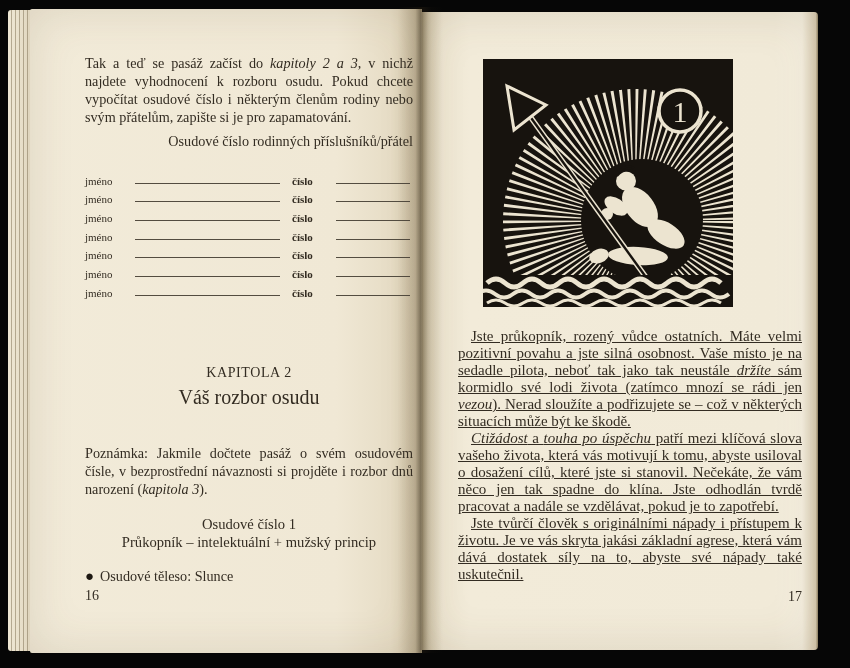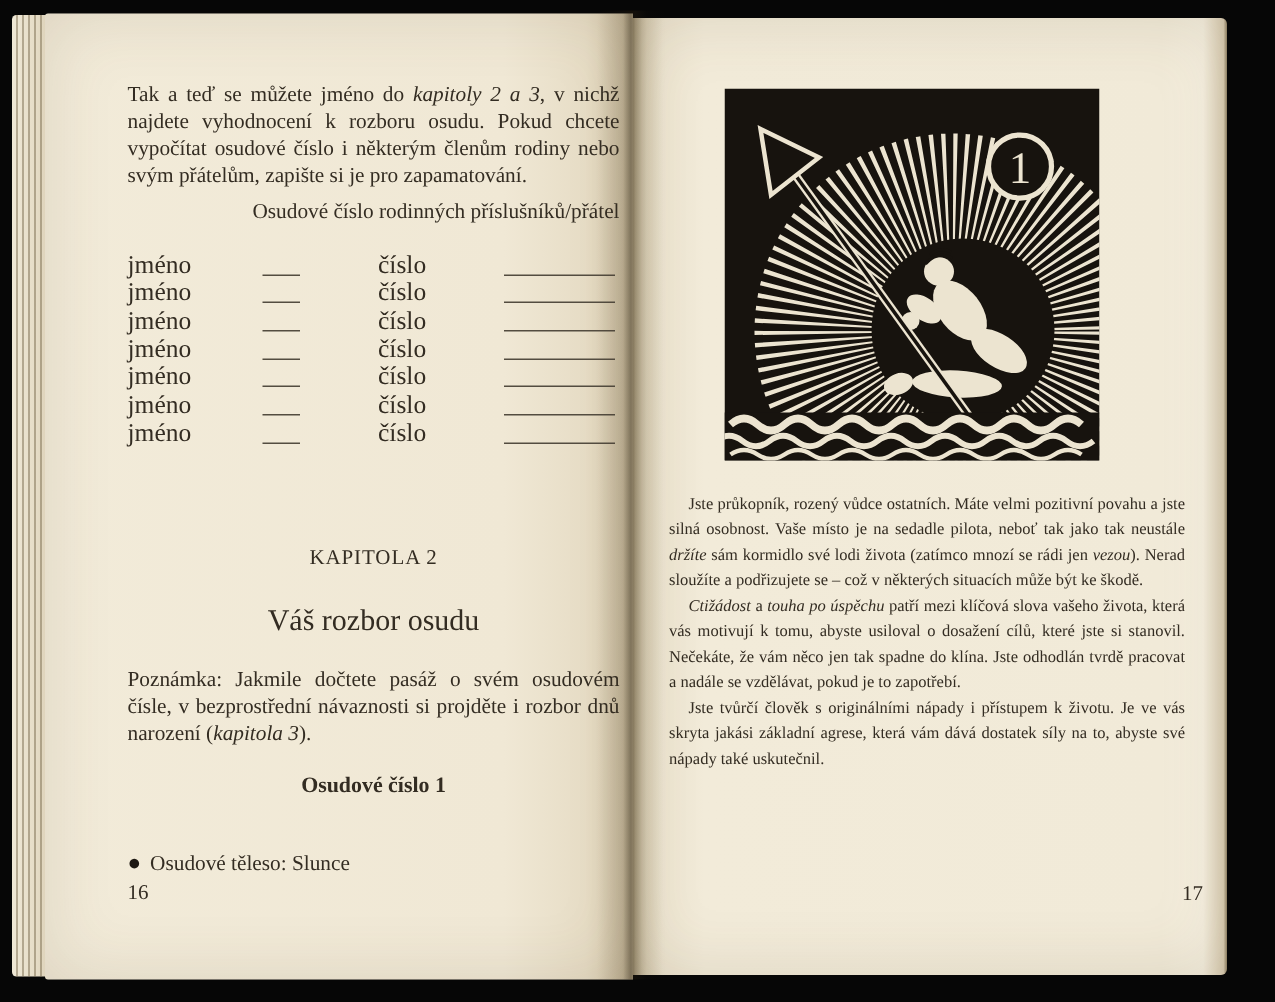--- a/index.html
+++ b/index.html
@@ -26,51 +26,51 @@
 
   .blk{position:absolute;}
   .justify{text-align:justify;}
   .it{font-style:italic;}
   .center{text-align:center;}
 
   
   .lp-intro{left:55px;top:45px;width:328px;font-size:14.2px;line-height:18px;}
   .lp-form-title{left:55px;top:124px;width:328px;font-size:14.2px;text-align:right;}
   .lp-form{left:55px;top:159px;width:325px;}
-  .form-row{display:flex;align-items:flex-end;height:18.7px;font-size:17px;gap:40px;}
+  .form-row{display:flex;align-items:flex-end;height:18.7px;font-size:11px;}
   .fr-label{width:50px;}
-  .fr-label.lbl2{width:44px;}
+  .fr-label.lbl2{width:44px;font-weight:bold;}
   .fr-line{border-bottom:1.2px solid #534c40;transform:translateY(-3px);height:12px;}
   .fr-line.long{flex:1;margin-right:12px;}
   .fr-line.short{width:74px;}
   .lp-kicker{left:55px;top:356px;width:328px;font-size:14px;letter-spacing:.6px;font-family:Liberation Serif, serif;}
-  .lp-chapter{left:55px;top:377px;width:328px;font-size:20px;margin-top:17px;}
+  .lp-chapter{left:55px;top:377px;width:328px;font-size:20px;}
   .lp-note{left:55px;top:435px;width:328px;font-size:14.2px;line-height:18px;}
-  .lp-fate{left:55px;top:507px;width:328px;font-size:14.6px;font-weight:bold;line-height:17.5px;text-align:center;}
+  .lp-fate{left:55px;top:507px;width:328px;font-size:14.6px;font-weight:normal;line-height:17.5px;text-align:center;}
   .lp-bullet{left:55px;top:559px;width:328px;font-size:14.2px;display:flex;align-items:center;}
   .bullet-dot{font-size:15px;line-height:1;margin-right:6px;color:#1d1812;}
   .lp-num{left:55px;top:579px;font-size:14px;text-align:right;}
 
   
   .rp-ill{left:61px;top:47px;width:250px;height:248px;}
-  .rp-text{left:24px;top:316px;width:344px;font-size:11px;line-height:17px;}
+  .rp-text{left:36px;top:316px;width:344px;font-size:15px;line-height:17px;text-decoration:underline;}
   .rp-text .para{margin:0;text-indent:13px;text-align:justify;}
   .rp-num{left:36px;top:577px;width:344px;text-align:right;font-size:14px;}
 </style>
 </head>
 <body>
 
 <div class="photo">
   <div class="table-edge"></div>
 
   <div class="book">
     <div class="edge-stack"></div>
 
     <div class="page page-left">
-      <div class="blk lp-intro justify"><span>Tak a teď se můžete jméno do </span><span class="it">kapitoly 2 a 3</span><span>, v nichž najdete vyhodnocení k rozboru osudu. Pokud chcete vypočítat osudové číslo i některým členům rodiny nebo svým přátelům, zapište si je pro zapamatování.</span></div>
+      <div class="blk lp-intro justify"><span>Tak a teď se pasáž začíst do </span><span class="it">kapitoly 2 a 3</span><span>, v nichž najdete vyhodnocení k rozboru osudu. Pokud chcete vypočítat osudové číslo i některým členům rodiny nebo svým přátelům, zapište si je pro zapamatování.</span></div>
 
       <div class="blk lp-form-title">Osudové číslo rodinných příslušníků/přátel</div>
 
       <div class="blk lp-form">
           <div class="form-row">
             <span class="fr-label">jméno</span>
             <span class="fr-line long"></span>
             <span class="fr-label lbl2">číslo</span>
             <span class="fr-line short"></span>
           </div>
@@ -113,20 +113,21 @@
         </div>
 
       <div class="blk lp-kicker center">KAPITOLA 2</div>
 
       <div class="blk lp-chapter center">Váš rozbor osudu</div>
 
       <div class="blk lp-note justify"><span>Poznámka: Jakmile dočtete pasáž o svém osudovém čísle, v bezprostřední návaznosti si projděte i rozbor dnů narození (</span><span class="it">kapitola 3</span><span>).</span></div>
 
       <div class="blk lp-fate center">
         <div>Osudové číslo 1</div>
+        <div>Průkopník – intelektuální + mužský princip</div>
       </div>
 
       <div class="blk lp-bullet">
         <span class="bullet-dot">●</span>
         <span>Osudové těleso: Slunce</span>
       </div>
 
       <div class="blk lp-num">16</div>
     </div>
 

